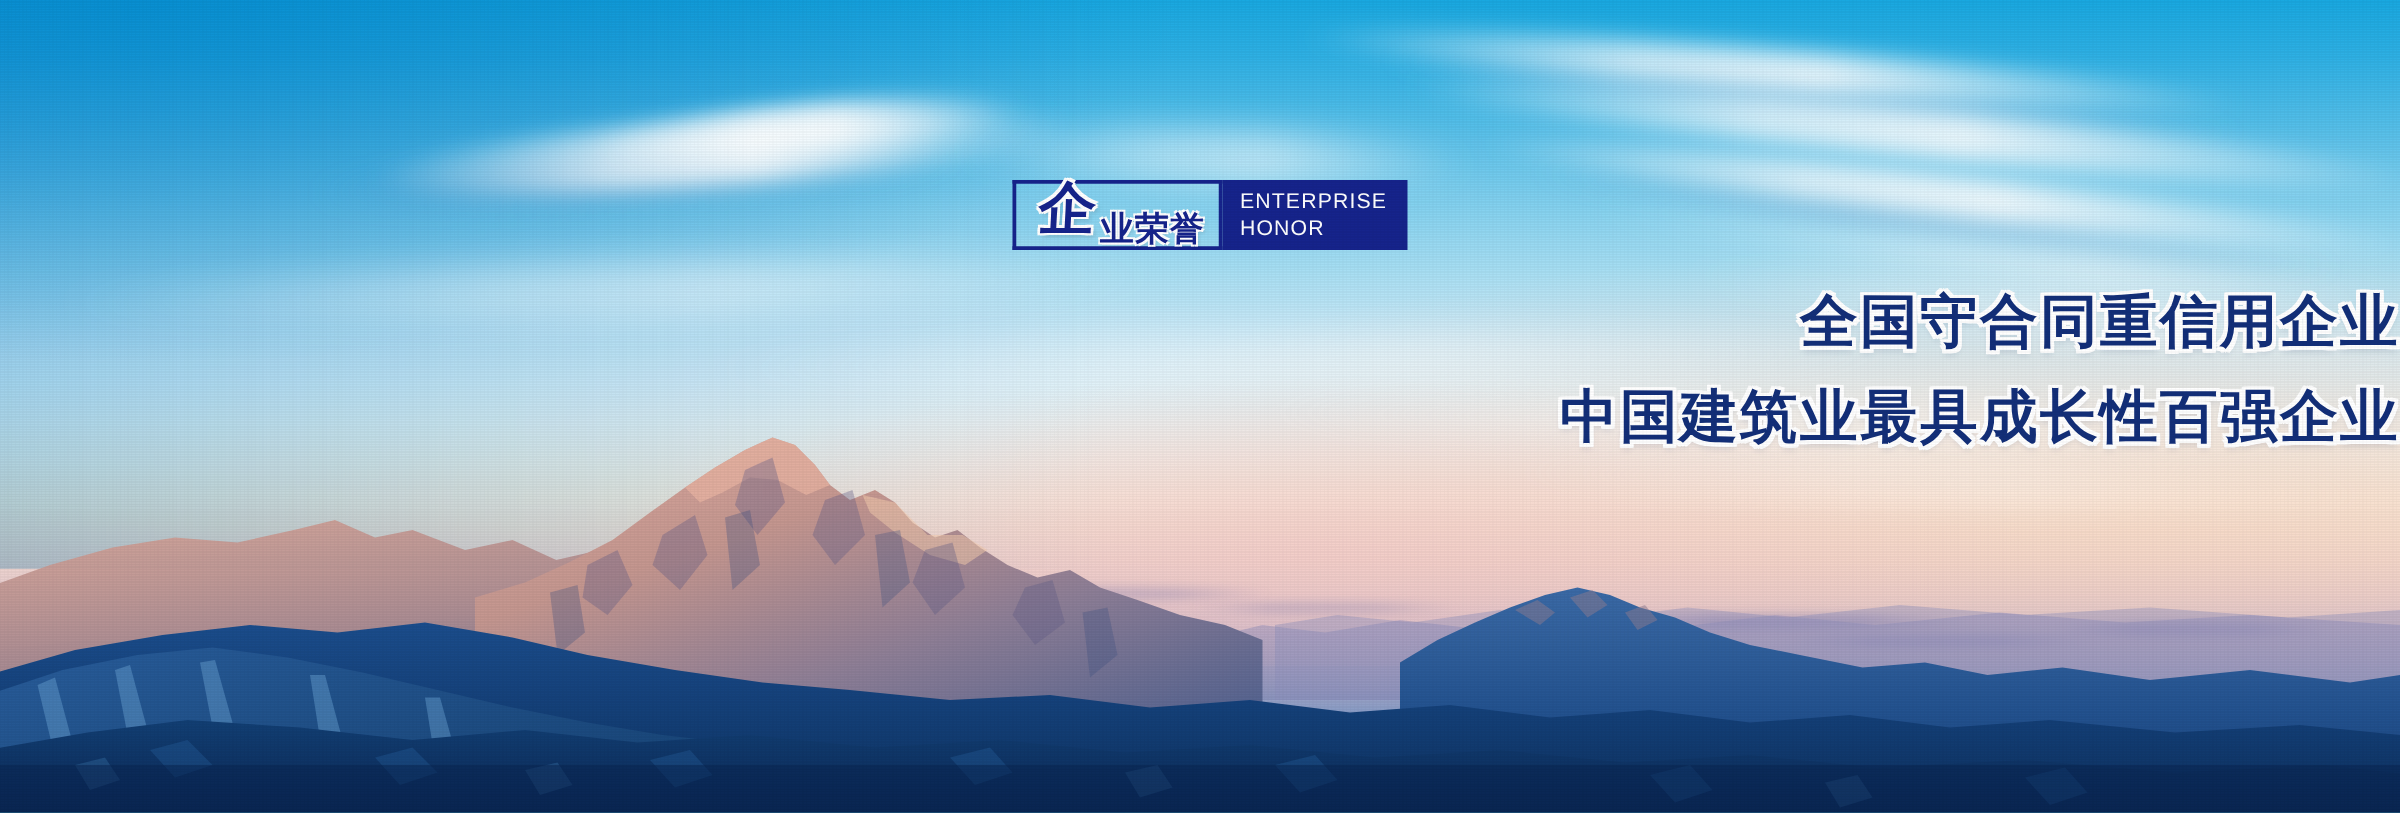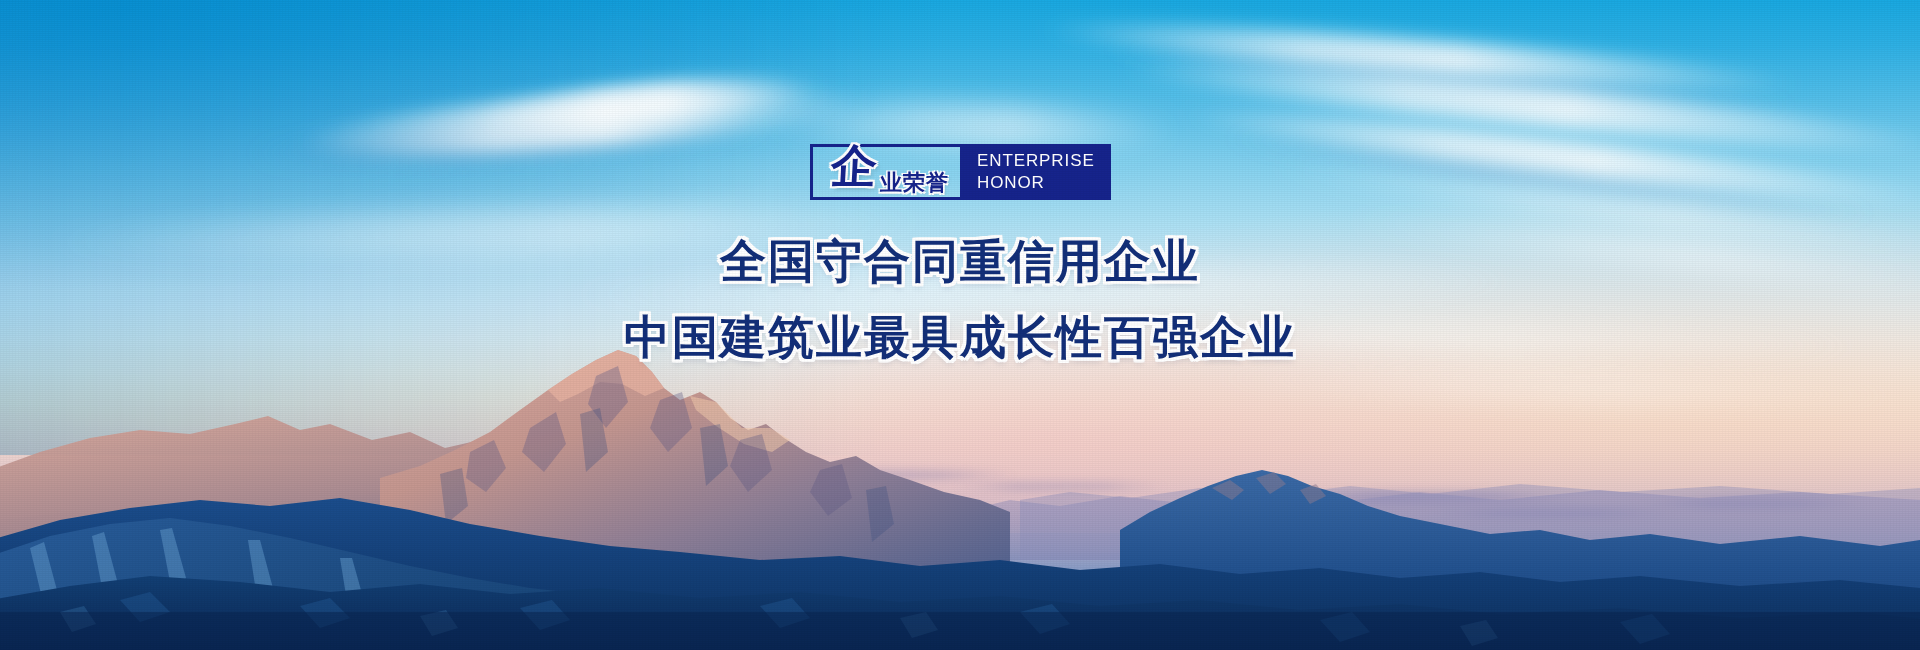--- a/index.html
+++ b/index.html
@@ -175,21 +175,21 @@
     text-shadow:
       -2px -2px 0 #fff,  2px -2px 0 #fff,
       -2px  2px 0 #fff,  2px  2px 0 #fff,
       -2px  0   0 #fff,  2px  0   0 #fff,
        0   -2px 0 #fff,  0    2px 0 #fff,
        3px 3px 4px rgba(0,0,0,.18);
     transform: skewX(-3deg);
   }
   .logo-cn-rest {
     font-family: "Liberation Serif", "DejaVu Serif", serif;
-    font-size: 22px;
+    font-size: 27px;
     font-weight: 700;
     color: #16248c;
     letter-spacing: 1px;
     line-height: 1;
     margin-top: 22px;
     text-shadow:
       -1.5px -1.5px 0 #fff, 1.5px -1.5px 0 #fff,
       -1.5px  1.5px 0 #fff, 1.5px  1.5px 0 #fff,
        2px 2px 3px rgba(0,0,0,.14);
   }
@@ -214,38 +214,39 @@
 
   
   .headlines {
     position: absolute;
     left: 0; right: 0;
     top: 238px;
     text-align: center;
     z-index: 5;
   }
   .headline {
-    font-family: Liberation Sans, sans-serif;
+    font-family: Liberation Mono, monospace;
     font-weight: 700;
     font-size: 46px;
     line-height: 1;
     color: #132f79;
     letter-spacing: 2px;
     margin: 0 0 30px 0;
     white-space: nowrap;
     text-shadow:
       -3px -3px 0 #ffffff, 3px -3px 0 #ffffff,
       -3px  3px 0 #ffffff, 3px  3px 0 #ffffff,
       -3px  0   0 #ffffff, 3px  0   0 #ffffff,
        0   -3px 0 #ffffff, 0    3px 0 #ffffff,
       -2px -3px 0 #ffffff, 2px -3px 0 #ffffff,
       -3px -2px 0 #ffffff, 3px -2px 0 #ffffff,
       -2px  3px 0 #ffffff, 2px  3px 0 #ffffff,
       -3px  2px 0 #ffffff, 3px  2px 0 #ffffff,
        0    4px 6px rgba(20,40,90,.18);
+    text-align: right;
   }
   .headline:last-child { margin-bottom: 0; }
 
   
   .grain {
     position: absolute;
     inset: 0;
     pointer-events: none;
     opacity: .06;
     z-index: 8;

